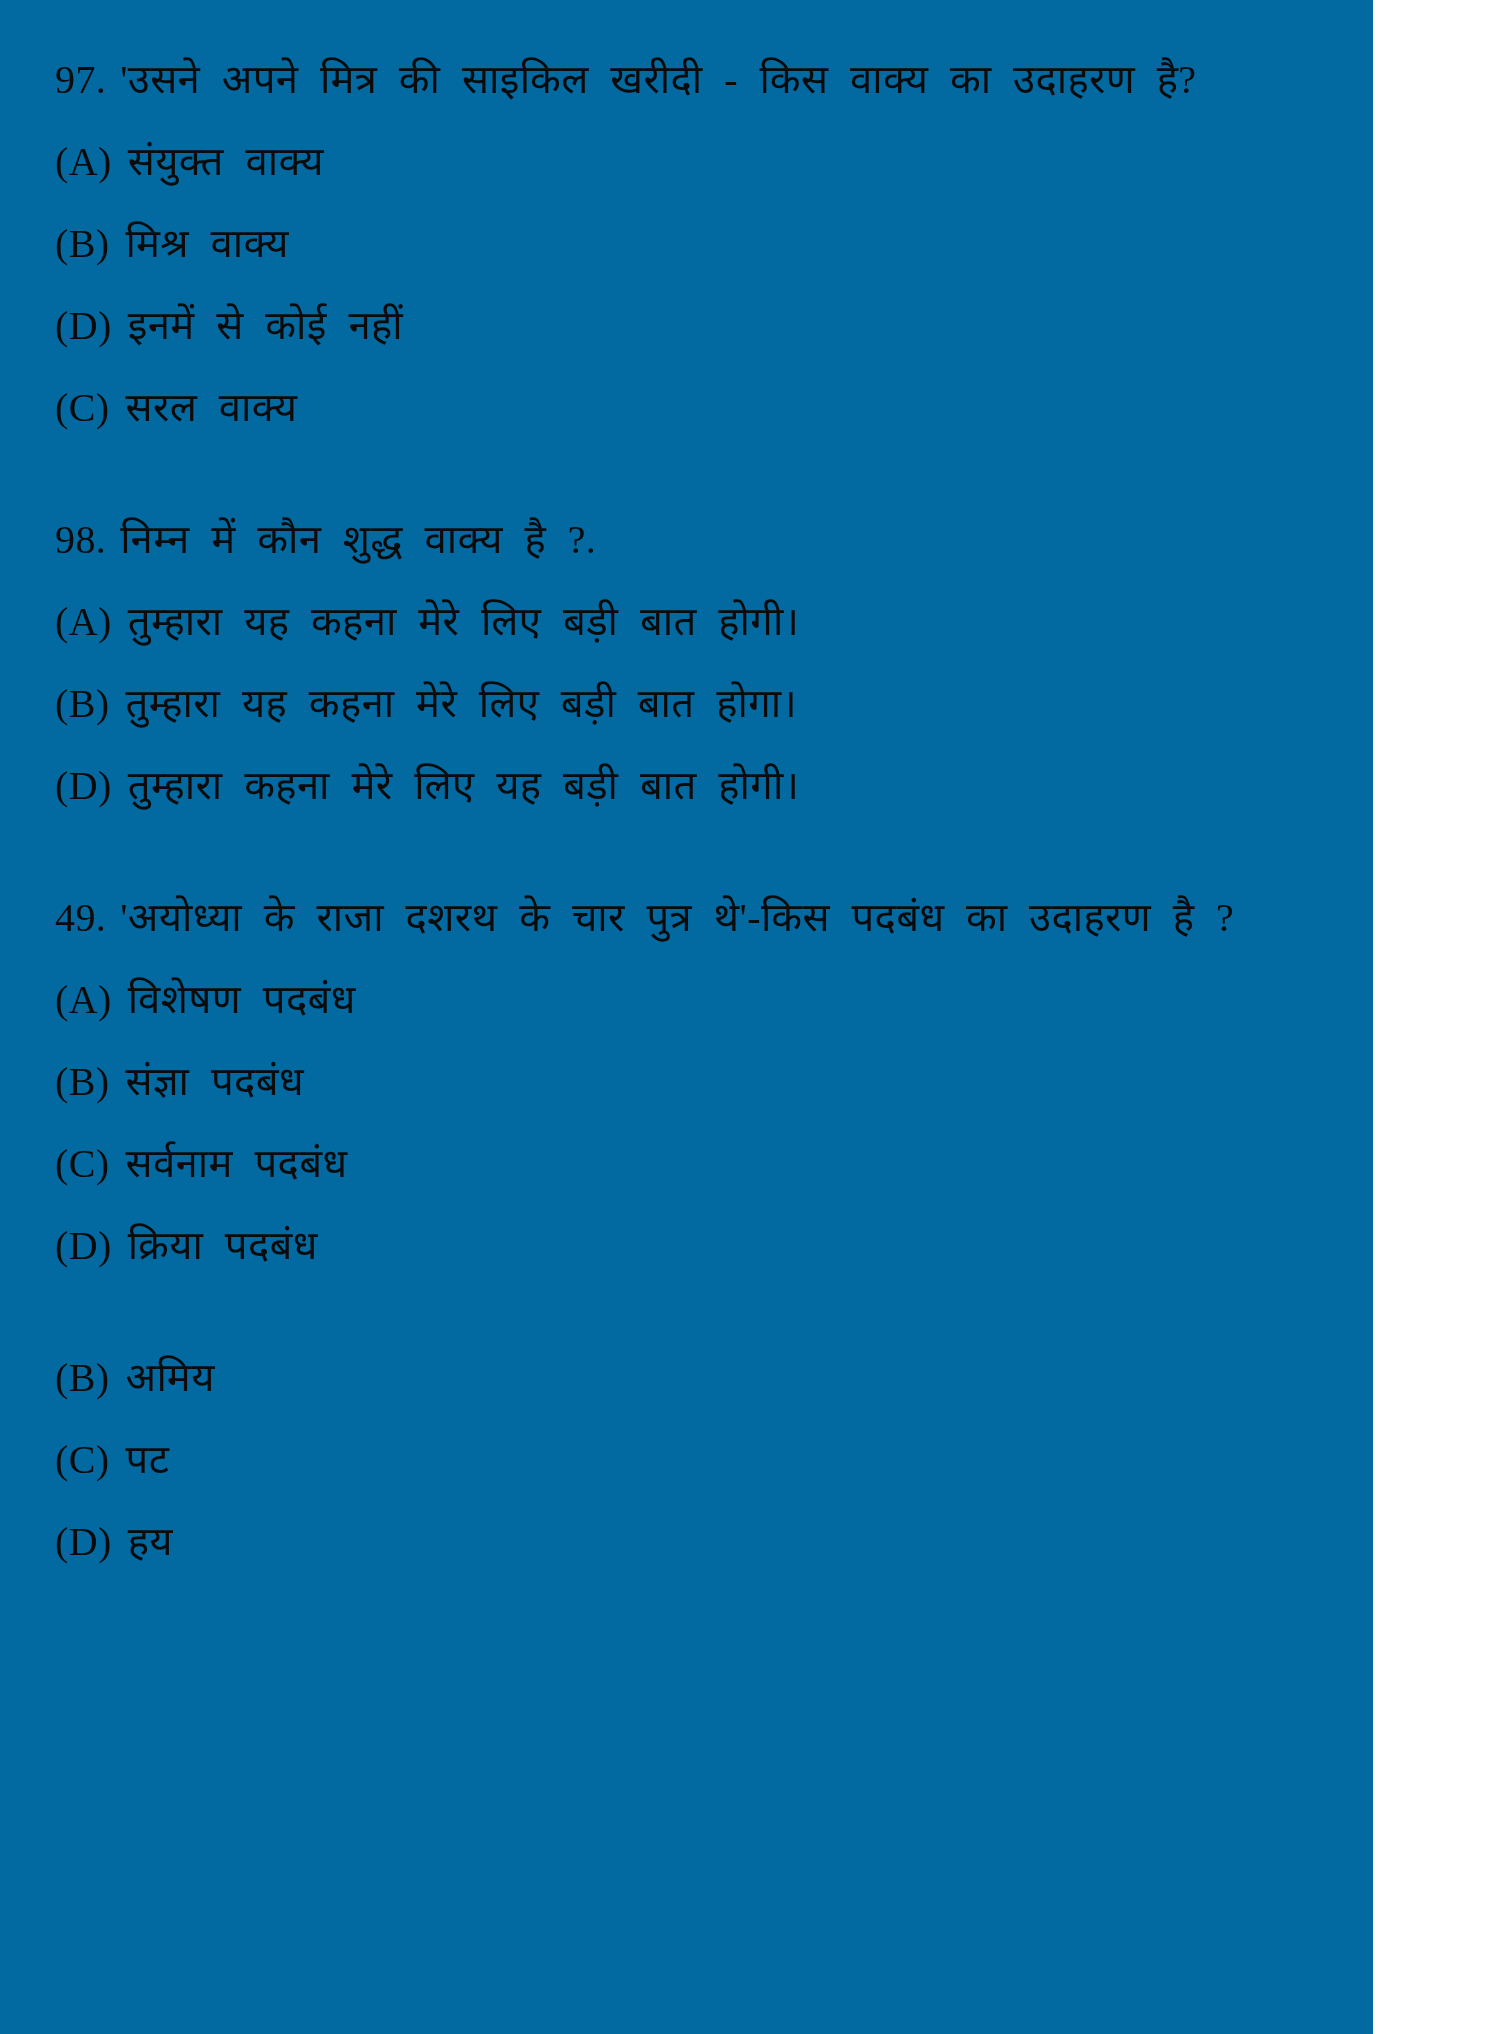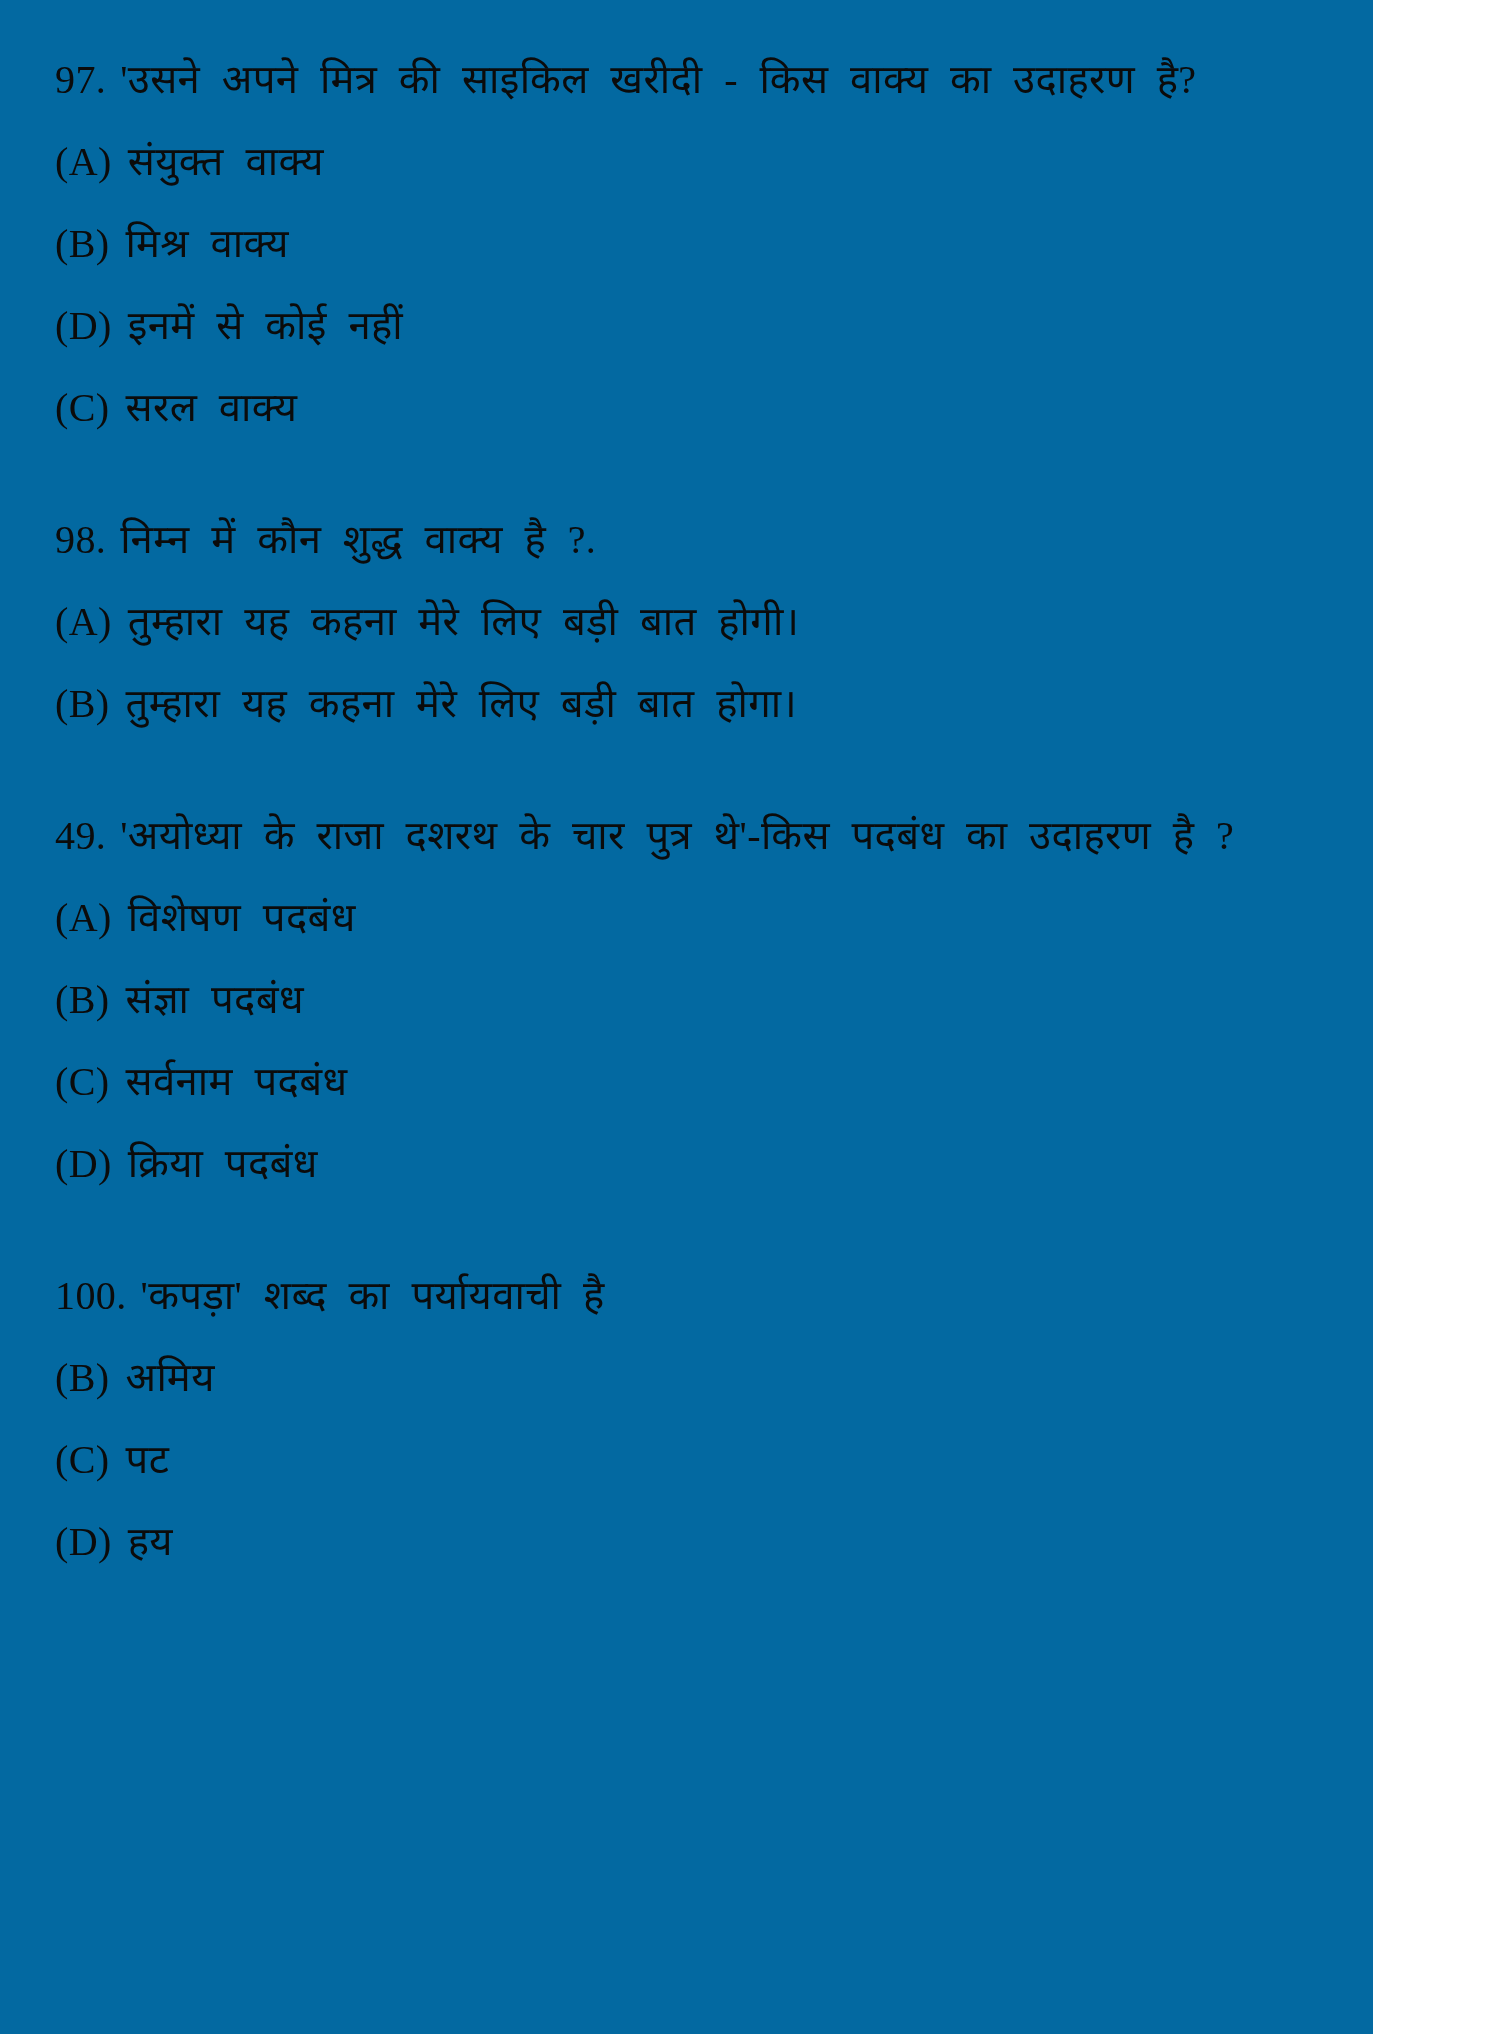--- a/index.html
+++ b/index.html
@@ -62,20 +62,23 @@
   <div class="question-block">
     <div class="line q-line">
       <span class="q-number">98.</span><span>निम्न में कौन शुद्ध वाक्य है ?.</span>
     </div>
     <div class="line">
       <span class="opt-label">(A)</span><span>तुम्हारा यह कहना मेरे लिए बड़ी बात होगी।</span>
     </div>
     <div class="line">
       <span class="opt-label">(B)</span><span>तुम्हारा यह कहना मेरे लिए बड़ी बात होगा।</span>
     </div>
+    <div class="line">
+      <span class="opt-label">(D)</span><span>तुम्हारा कहना मेरे लिए यह बड़ी बात होगी।</span>
+    </div>
   </div>
 
   <div class="question-block">
     <div class="line q-line">
       <span class="q-number">49.</span><span>'अयोध्या के राजा दशरथ के चार पुत्र थे'-किस पदबंध का उदाहरण है ?</span>
     </div>
     <div class="line">
       <span class="opt-label">(A)</span><span>विशेषण पदबंध</span>
     </div>
     <div class="line">
@@ -83,23 +86,20 @@
     </div>
     <div class="line">
       <span class="opt-label">(C)</span><span>सर्वनाम पदबंध</span>
     </div>
     <div class="line">
       <span class="opt-label">(D)</span><span>क्रिया पदबंध</span>
     </div>
   </div>
 
   <div class="question-block">
-    <div class="line q-line">
-      <span class="q-number">100.</span><span>'कपड़ा' शब्द का पर्यायवाची है</span>
-    </div>
     <div class="line">
       <span class="opt-label">(B)</span><span>अमिय</span>
     </div>
     <div class="line">
       <span class="opt-label">(C)</span><span>पट</span>
     </div>
     <div class="line">
       <span class="opt-label">(D)</span><span>हय</span>
     </div>
   </div>

